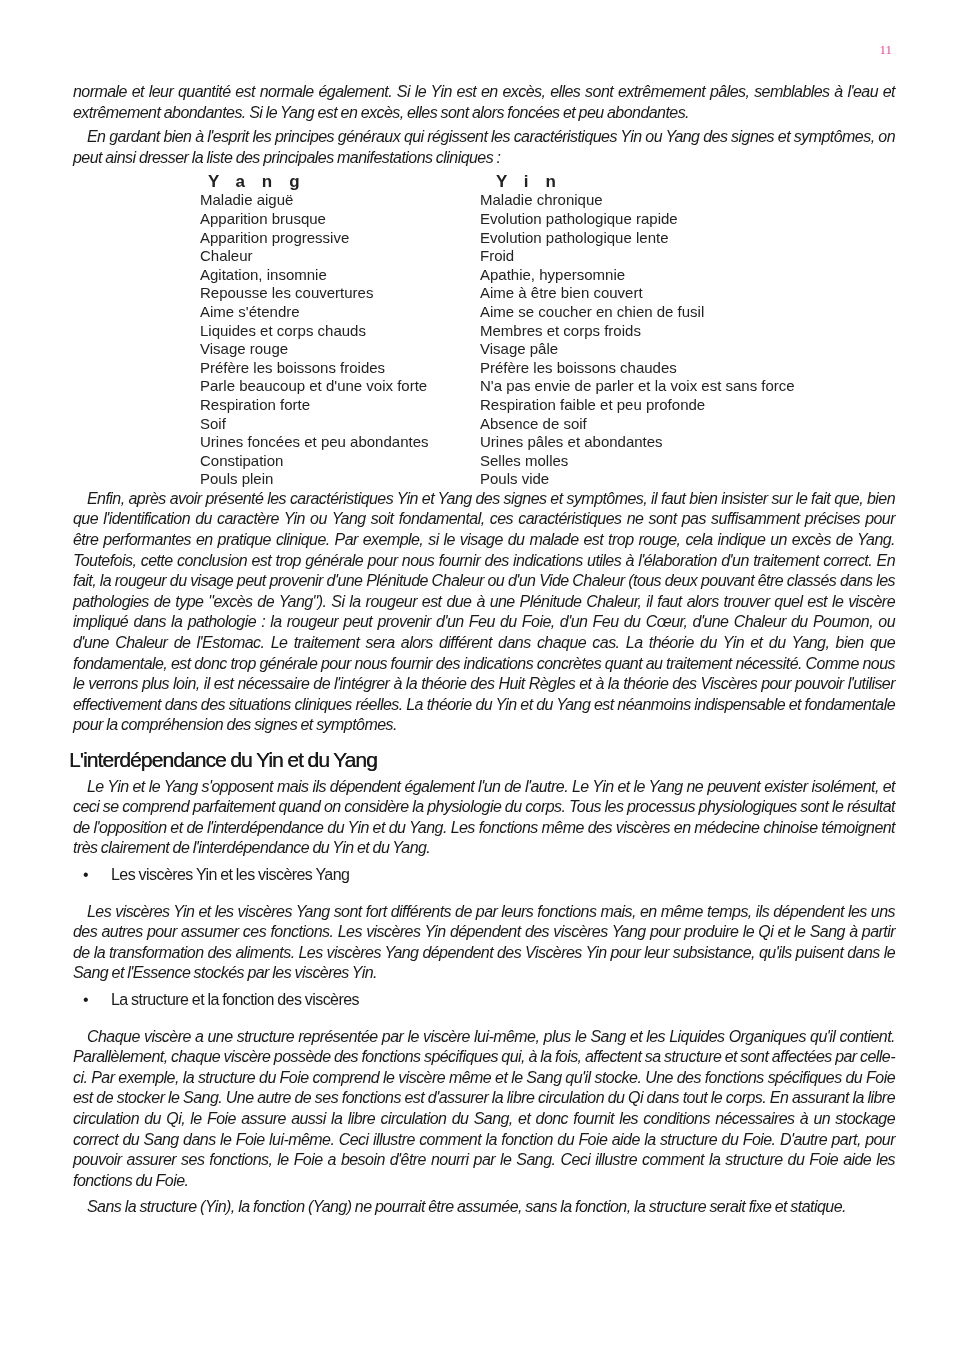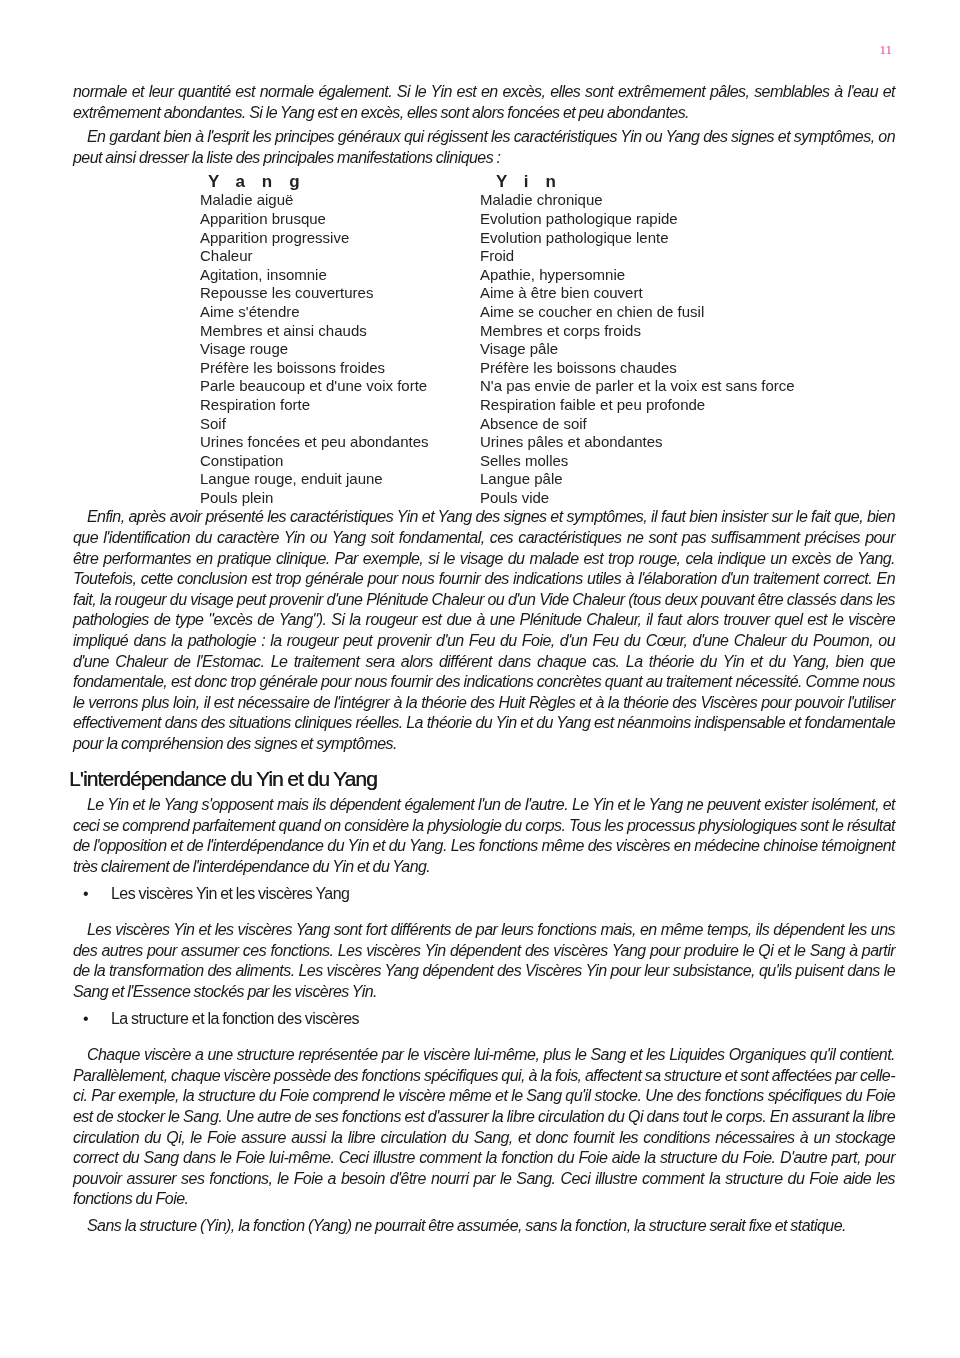--- a/index.html
+++ b/index.html
@@ -69,21 +69,21 @@
         </div>
         <div class="row">
           <div class="col-yang">Repousse les couvertures</div>
           <div class="col-yin">Aime à être bien couvert</div>
         </div>
         <div class="row">
           <div class="col-yang">Aime s'étendre</div>
           <div class="col-yin">Aime se coucher en chien de fusil</div>
         </div>
         <div class="row">
-          <div class="col-yang">Membres et ainsi chauds</div>
+          <div class="col-yang">Liquides et corps chauds</div>
           <div class="col-yin">Membres et corps froids</div>
         </div>
         <div class="row">
           <div class="col-yang">Visage rouge</div>
           <div class="col-yin">Visage pâle</div>
         </div>
         <div class="row">
           <div class="col-yang">Préfère les boissons froides</div>
           <div class="col-yin">Préfère les boissons chaudes</div>
         </div>
@@ -101,24 +101,20 @@
         </div>
         <div class="row">
           <div class="col-yang">Urines foncées et peu abondantes</div>
           <div class="col-yin">Urines pâles et abondantes</div>
         </div>
         <div class="row">
           <div class="col-yang">Constipation</div>
           <div class="col-yin">Selles molles</div>
         </div>
         <div class="row">
-          <div class="col-yang">Langue rouge, enduit jaune</div>
-          <div class="col-yin">Langue pâle</div>
-        </div>
-        <div class="row">
           <div class="col-yang">Pouls plein</div>
           <div class="col-yin">Pouls vide</div>
         </div>
       </div>
   </div>
 
   <p class="para indent">Enfin, après avoir présenté les caractéristiques Yin et Yang des signes et symptômes, il faut bien insister sur le fait que, bien que l'identification du caractère Yin ou Yang soit fondamental, ces caractéristiques ne sont pas suffisamment précises pour être performantes en pratique clinique. Par exemple, si le visage du malade est trop rouge, cela indique un excès de Yang. Toutefois, cette conclusion est trop générale pour nous fournir des indications utiles à l'élaboration d'un traitement correct. En fait, la rougeur du visage peut provenir d'une Plénitude Chaleur ou d'un Vide Chaleur (tous deux pouvant être classés dans les pathologies de type "excès de Yang"). Si la rougeur est due à une Plénitude Chaleur, il faut alors trouver quel est le viscère impliqué dans la pathologie : la rougeur peut provenir d'un Feu du Foie, d'un Feu du Cœur, d'une Chaleur du Poumon, ou d'une Chaleur de l'Estomac. Le traitement sera alors différent dans chaque cas. La théorie du Yin et du Yang, bien que fondamentale, est donc trop générale pour nous fournir des indications concrètes quant au traitement nécessité. Comme nous le verrons plus loin, il est nécessaire de l'intégrer à la théorie des Huit Règles et à la théorie des Viscères pour pouvoir l'utiliser effectivement dans des situations cliniques réelles. La théorie du Yin et du Yang est néanmoins indispensable et fondamentale pour la compréhension des signes et symptômes.</p>
 
   <h2 class="section-title">L'interdépendance du Yin et du Yang</h2>
   <p class="para indent">Le Yin et le Yang s'opposent mais ils dépendent également l'un de l'autre. Le Yin et le Yang ne peuvent exister isolément, et ceci se comprend parfaitement quand on considère la physiologie du corps. Tous les processus physiologiques sont le résultat de l'opposition et de l'interdépendance du Yin et du Yang. Les fonctions même des viscères en médecine chinoise témoignent très clairement de l'interdépendance du Yin et du Yang.</p>

